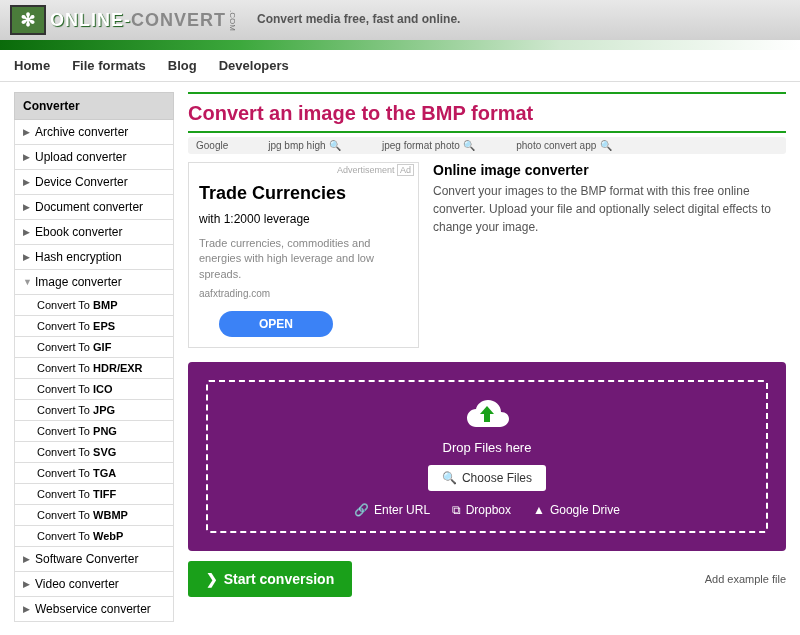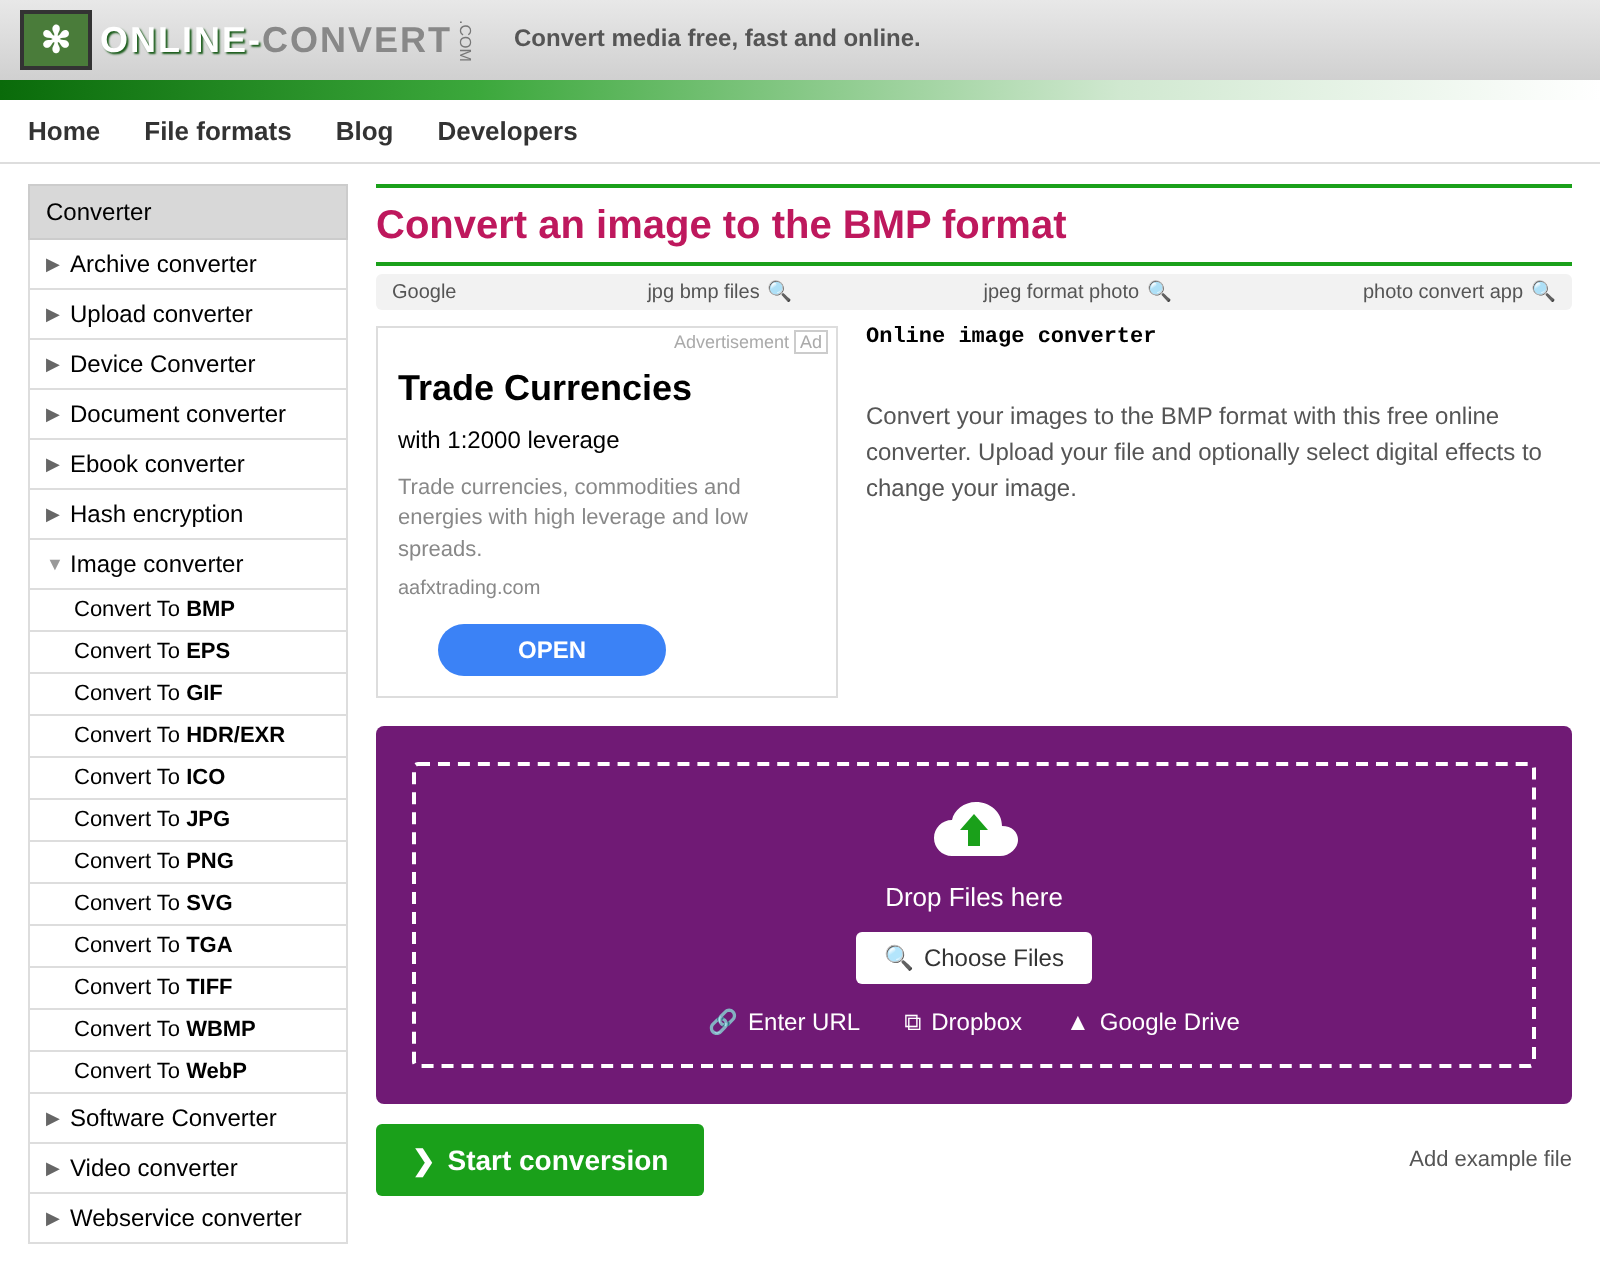--- a/index.html
+++ b/index.html
@@ -11,42 +11,42 @@
 .logo-online { color: #fff; text-shadow: 1px 1px 1px #1a5c1a; }
 .logo-convert { color: #888; }
 .logo-com { font-size: 8px; color: #777; writing-mode: vertical-rl; margin-left: 2px; }
 .tagline { margin-left: 20px; font-size: 12px; color: #555; line-height: 1.3; }
 .tagline-bold { font-weight: bold; }
 .green-strip { height: 10px; background: linear-gradient(to right, #0a6b0a 0%, #3ca83c 30%, #d0e8d0 70%, #fff 100%); }
 .nav { display: flex; padding: 8px 14px; gap: 22px; border-bottom: 1px solid #ddd; }
 .nav a { color: #333; text-decoration: none; font-size: 13px; font-weight: bold; }
 .content { display: flex; padding: 10px 14px; gap: 14px; }
 .sidebar { width: 160px; flex-shrink: 0; }
-.sidebar-header { background: #d8d8d8; padding: 6px 8px; font-size: 12px; font-weight: normal; border: 1px solid #ccc; }
+.sidebar-header { background: #d8d8d8; padding: 6px 8px; font-size: 12px; font-weight: bold; border: 1px solid #ccc; }
 .sidebar-item { padding: 5px 8px; font-size: 12px; border: 1px solid #ddd; border-top: none; display: flex; align-items: center; gap: 4px; cursor: pointer; }
 .sidebar-item .tri { font-size: 9px; color: #666; width: 8px; }
 .sidebar-item .tri.down { color: #999; }
 .sidebar-sub { padding: 4px 8px 4px 22px; font-size: 11px; border: 1px solid #ddd; border-top: none; cursor: pointer; }
 .sidebar-sub b { font-weight: bold; }
 .main { flex: 1; }
 .main-top-line { height: 2px; background: #1aa01a; margin-bottom: 8px; }
 .page-title { font-size: 20px; font-weight: bold; color: #be185d; margin-bottom: 6px; }
 .title-underline { height: 2px; background: #1aa01a; margin-bottom: 4px; }
-.search-tabs { display: flex; gap: 40px; padding: 3px 8px; background: #f2f2f2; font-size: 10px; color: #555; border-radius: 3px; justify-content: space-between; }
+.search-tabs { display: flex; gap: 40px; padding: 3px 8px; background: #f2f2f2; font-size: 10px; color: #555; border-radius: 3px; justify-content: flex-start; }
 .search-tab { display: flex; align-items: center; gap: 4px; }
 .content-row { display: flex; gap: 14px; margin-top: 8px; }
 .ad-box { width: 231px; border: 1px solid #ddd; padding: 10px; font-size: 11px; position: relative; }
 .ad-label { position: absolute; top: 2px; right: 4px; font-size: 9px; color: #aaa; }
 .ad-title { font-size: 18px; font-weight: bold; margin-bottom: 8px; margin-top: 10px; }
 .ad-sub { font-size: 12px; margin-bottom: 10px; }
 .ad-desc { font-size: 11px; color: #888; margin-bottom: 6px; line-height: 1.4; }
 .ad-domain { font-size: 10px; color: #888; margin-bottom: 12px; }
 .ad-btn { background: #3b82f6; color: #fff; padding: 6px 40px; border-radius: 16px; font-size: 12px; font-weight: bold; display: inline-block; margin-left: 20px; }
 .desc-col { flex: 1; }
-.desc-title { font-size: 11px; font-weight: bold; margin-bottom: 24px; font-family: Liberation Mono, monospace; }
+.desc-title { font-size: 14px; font-weight: bold; margin-bottom: 4px; }
 .desc-text { font-size: 12px; color: #555; line-height: 1.5; }
 .dropzone { background: #701a75; border-radius: 4px; padding: 18px; margin-top: 14px; position: relative; }
 .dropzone-inner { border: 2px dashed #fff; border-radius: 3px; padding: 14px; display: flex; flex-direction: column; align-items: center; color: #fff; }
 .cloud-icon { width: 48px; height: 36px; margin-bottom: 8px; }
 .drop-label { font-size: 13px; margin-bottom: 10px; }
 .choose-btn { background: #fff; color: #333; padding: 6px 14px; border-radius: 3px; font-size: 12px; display: flex; align-items: center; gap: 5px; margin-bottom: 12px; cursor: pointer; }
 .drop-options { display: flex; gap: 22px; font-size: 12px; }
 .drop-opt { display: flex; align-items: center; gap: 5px; cursor: pointer; }
 .bottom-row { display: flex; justify-content: space-between; align-items: center; margin-top: 10px; }
 .start-btn { background: #1aa01a; color: #fff; padding: 10px 18px; font-size: 14px; font-weight: bold; border-radius: 3px; display: flex; align-items: center; gap: 6px; cursor: pointer; }
@@ -135,21 +135,21 @@
 
   <div class="main">
     <div class="main-top-line"></div>
     <h1 class="page-title">Convert an image to the BMP format</h1>
     <div class="title-underline"></div>
     <div class="search-tabs">
       <div class="search-tab">
           <span>Google</span>
         </div>
       <div class="search-tab">
-          <span>jpg bmp files</span>
+          <span>jpg bmp high</span>
           <span>🔍</span>
         </div>
       <div class="search-tab">
           <span>jpeg format photo</span>
           <span>🔍</span>
         </div>
       <div class="search-tab">
           <span>photo convert app</span>
           <span>🔍</span>
         </div>

